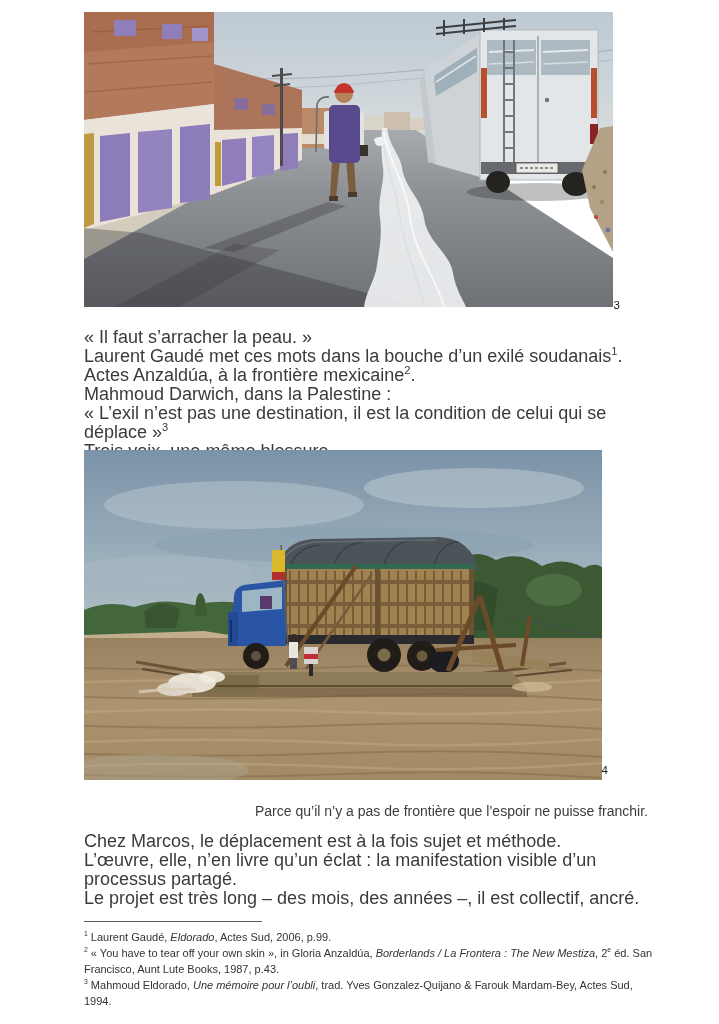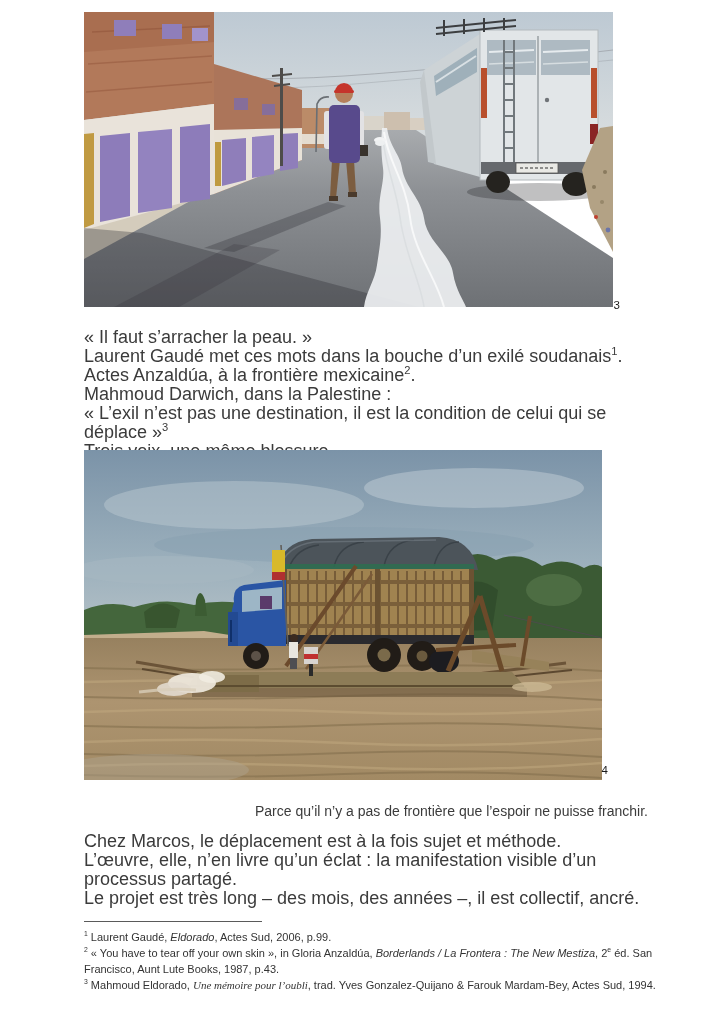--- a/index.html
+++ b/index.html
@@ -14,21 +14,21 @@
   .fig-num-1{right:-7px;bottom:-4px;}
   .fig-num-2{right:-6px;bottom:4px;}
   .para{position:absolute;left:84px;width:570px;font-size:18px;line-height:19px;}
   .para div{white-space:pre-wrap;}
   .pull{position:absolute;left:84px;top:802px;width:564px;font-size:14px;line-height:19px;text-align:right;}
   sup{font-size:62%;vertical-align:super;line-height:0;}
   .fn-sep{position:absolute;left:84px;top:921px;width:178px;height:0;border-top:1px solid #5a5a5a;}
   .footnotes{position:absolute;left:84px;top:929px;width:576px;font-size:11px;line-height:16px;color:#333;}
   .footnotes p{margin:0;}
   .fn i{font-style:italic;margin-top:40px;}
-  .fn .serif-it{font-family:Liberation Serif, serif;font-style:italic;}
+  .fn .serif-it{font-family:Liberation Sans, sans-serif;font-style:italic;}
 </style>
 </head>
 <body>
 
 <div class="page">
 
   <div class="figure" style="left:84px;top:12px;width:529px;height:295px;">
     <svg viewBox="0 0 529 295" preserveAspectRatio="none">
       <defs>
         <linearGradient id="sky1" x1="0" y1="0" x2="0" y2="1">

